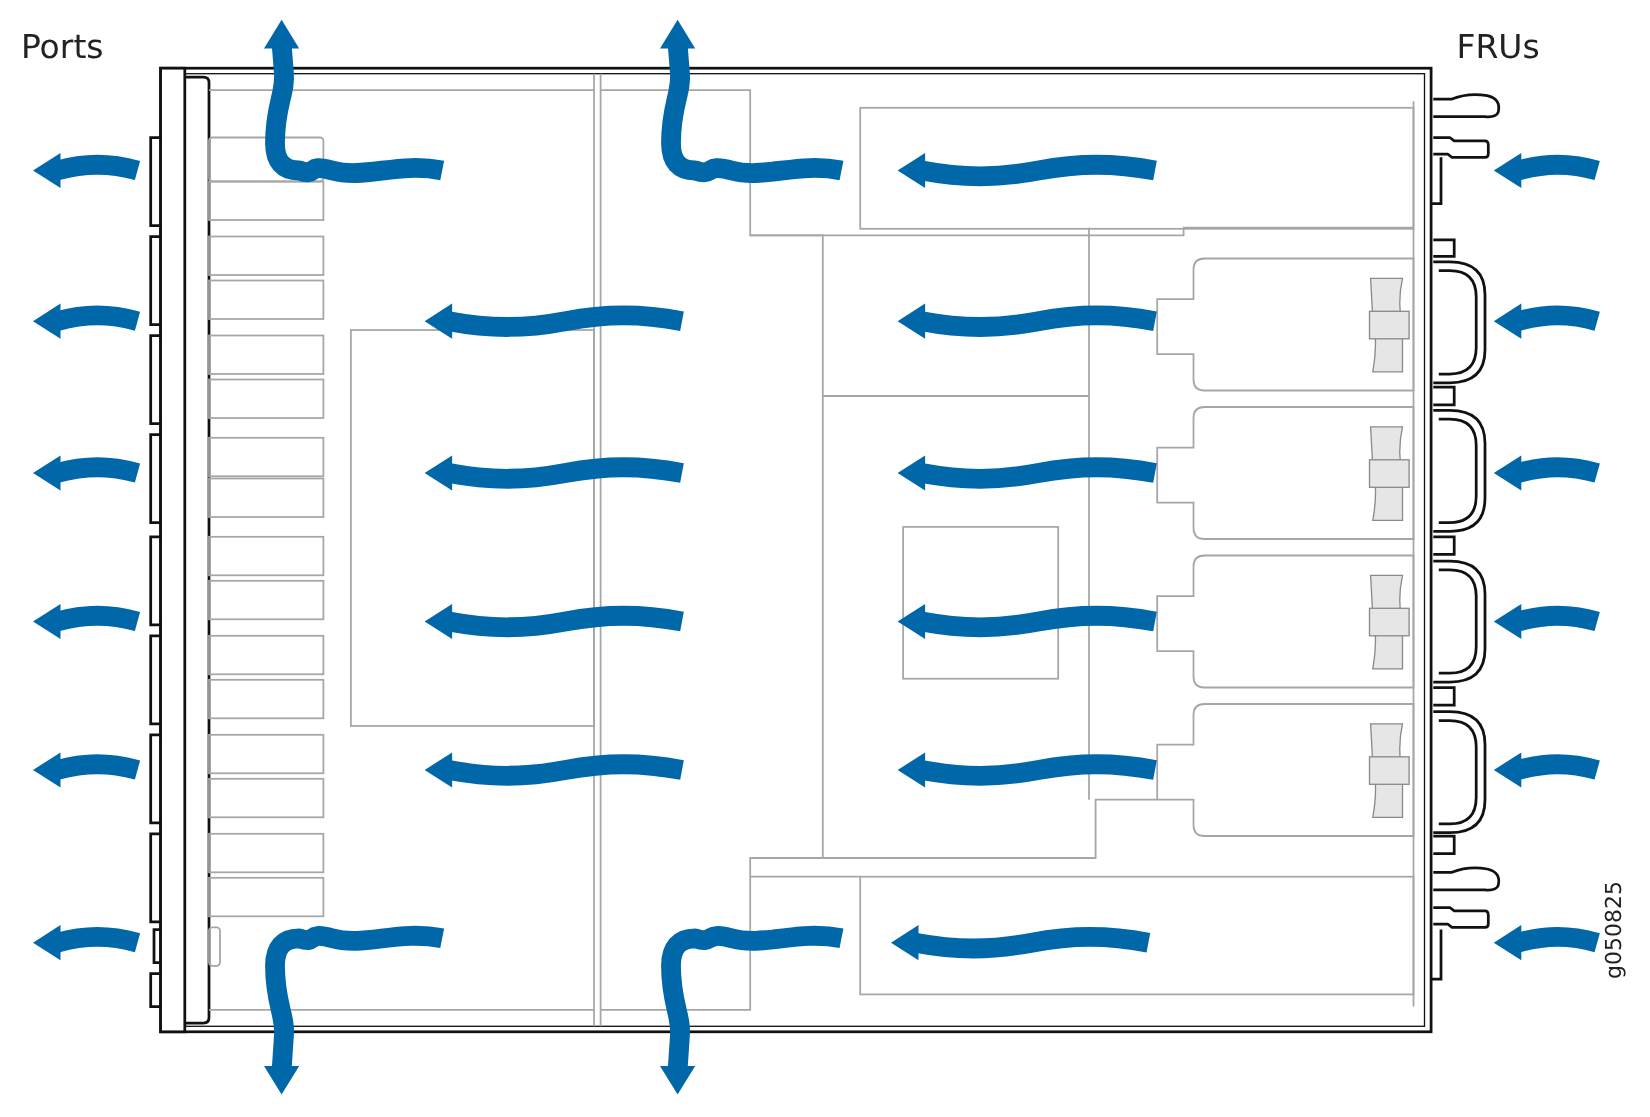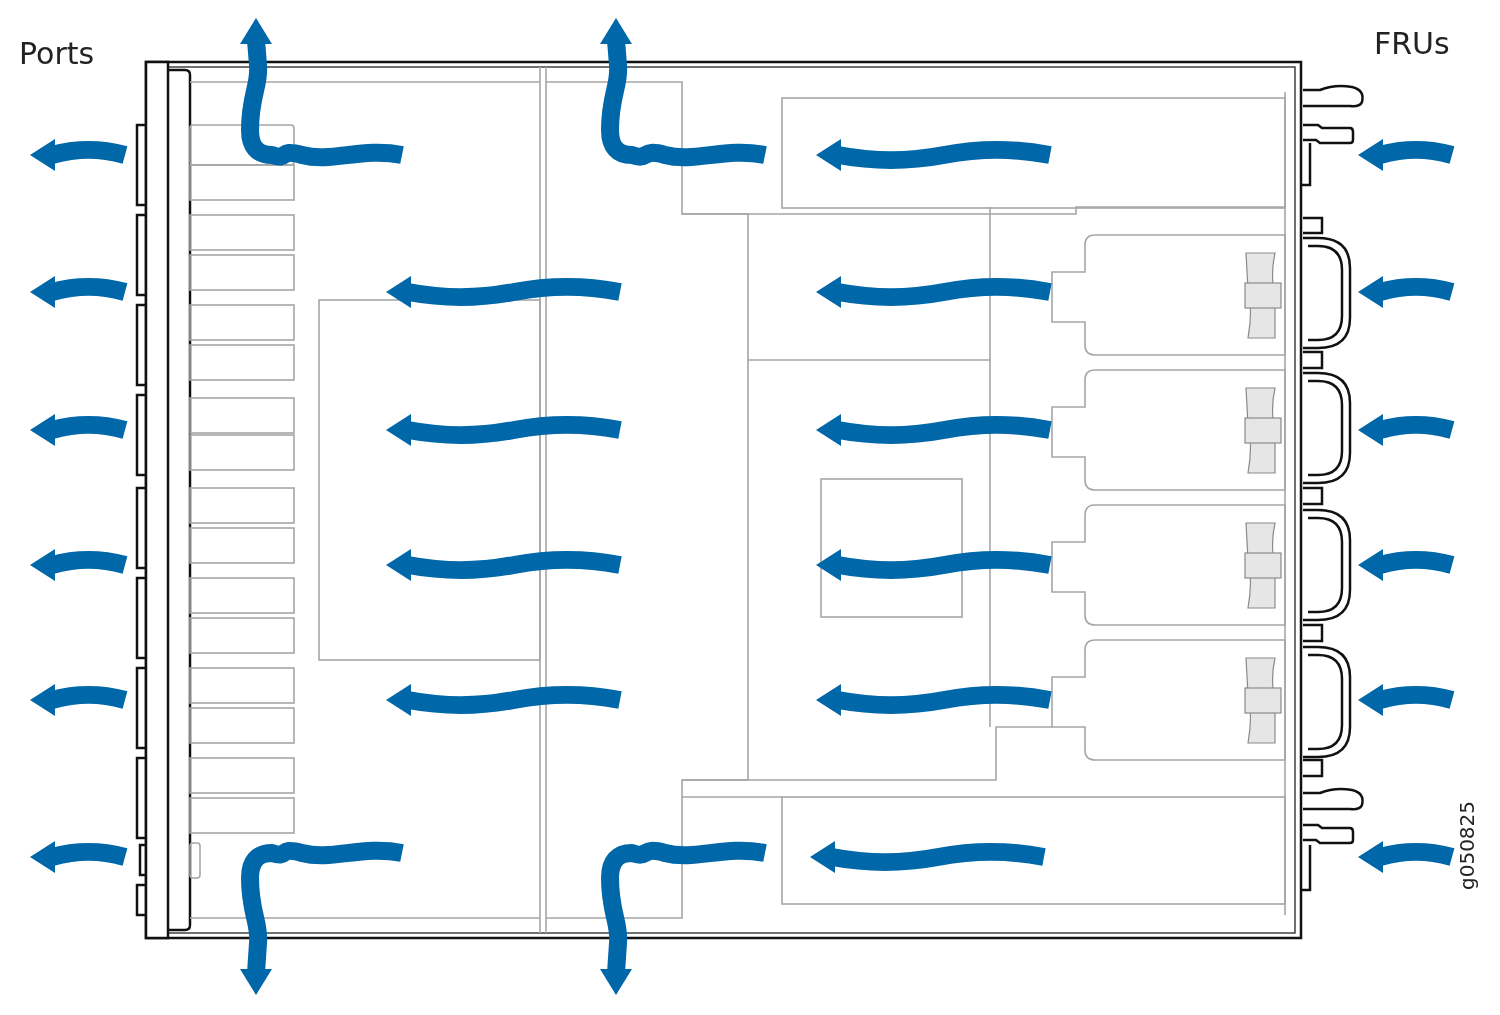--- a/index.html
+++ b/index.html
@@ -1,19 +1,19 @@
 <!DOCTYPE html>
 <html><head>
 <meta charset="utf-8">
 <style>
   html, body { margin:0; padding:0; background:#ffffff; }
   body { width:1500px; height:1015px; position:relative; overflow:hidden; font-family:"DejaVu Sans", sans-serif; }
   .label { position:absolute; font-size:30px; color:#222; font-family:"DejaVu Sans", sans-serif; }
-  #ports-label { left:19px; top:26px;margin-top:10px; }
-  #frus-label { left:1374px; top:26px; }
+  #ports-label { left:19px; top:26px; }
+  #frus-label { left:1324px; top:26px; }
   #fig-id { position:absolute; left:1455px; top:890px; font-size:20px; color:#222; transform:rotate(-90deg); transform-origin:left top; white-space:nowrap; }
   svg { position:absolute; left:0; top:0; }
   .gl { fill:none; stroke:#a6a6a6; stroke-width:1.6; }
   .bl { fill:none; stroke:#111; stroke-width:2.5; }
   .blw { fill:#fff; stroke:#111; stroke-width:2.5; }
   .fan { fill:#e6e6e6; stroke:#8a8a8a; stroke-width:1.2; }
   .air { fill:none; stroke:#0067a9; stroke-width:18; stroke-linecap:butt; stroke-linejoin:round; }
   .head { fill:#0067a9; }
 </style>
 </head>

